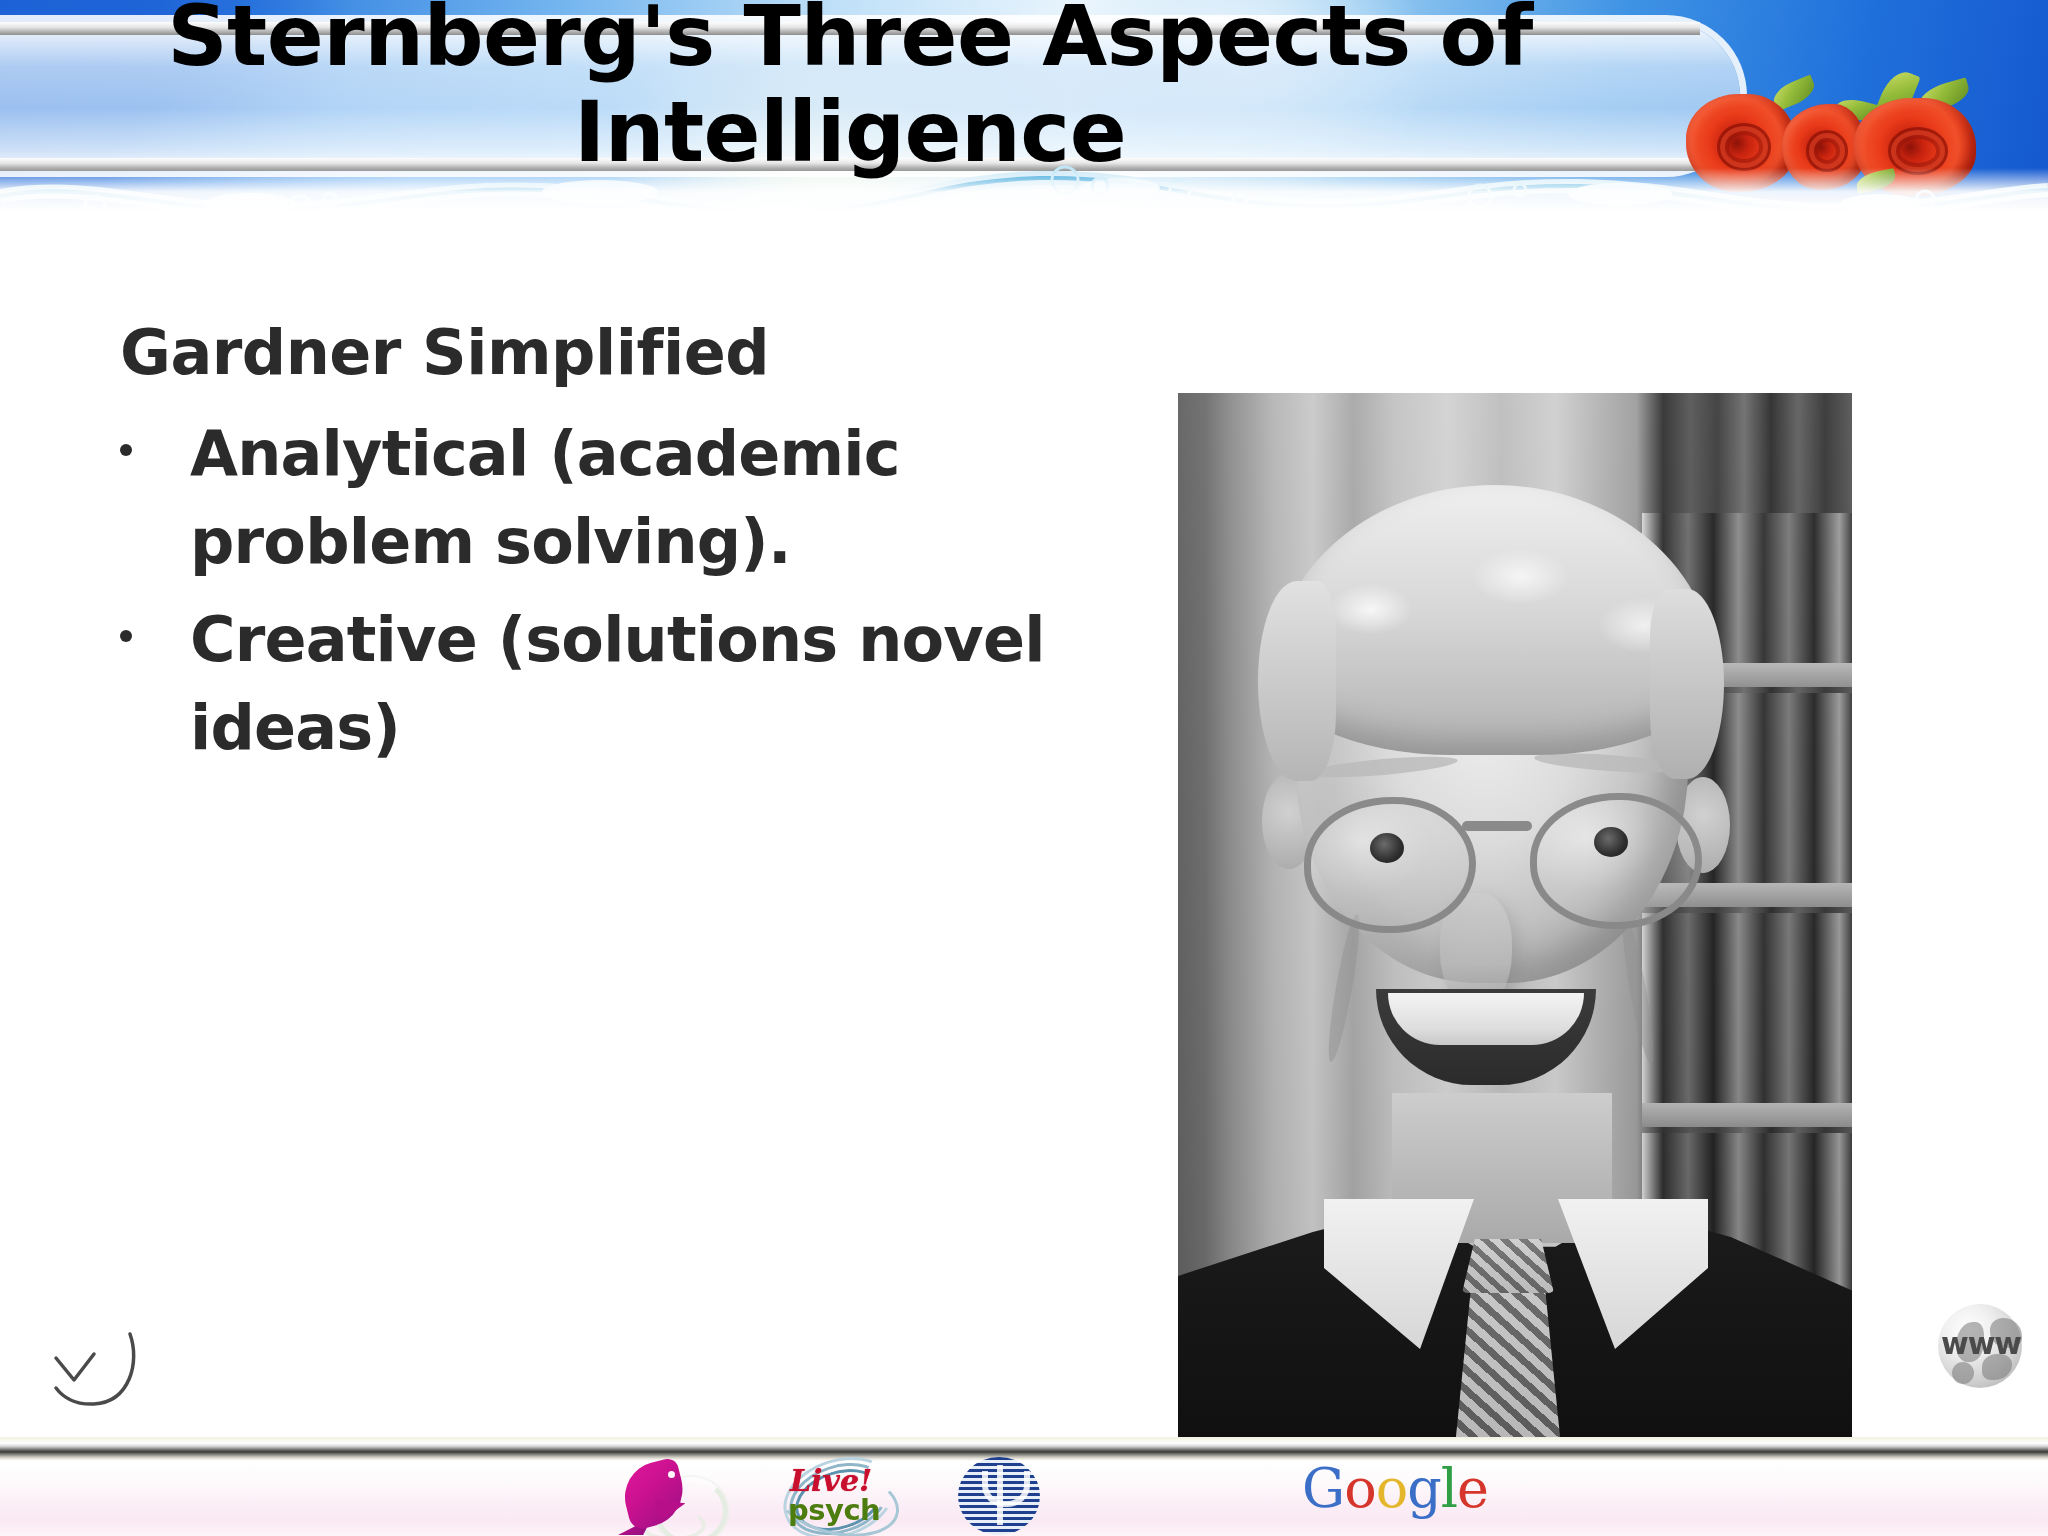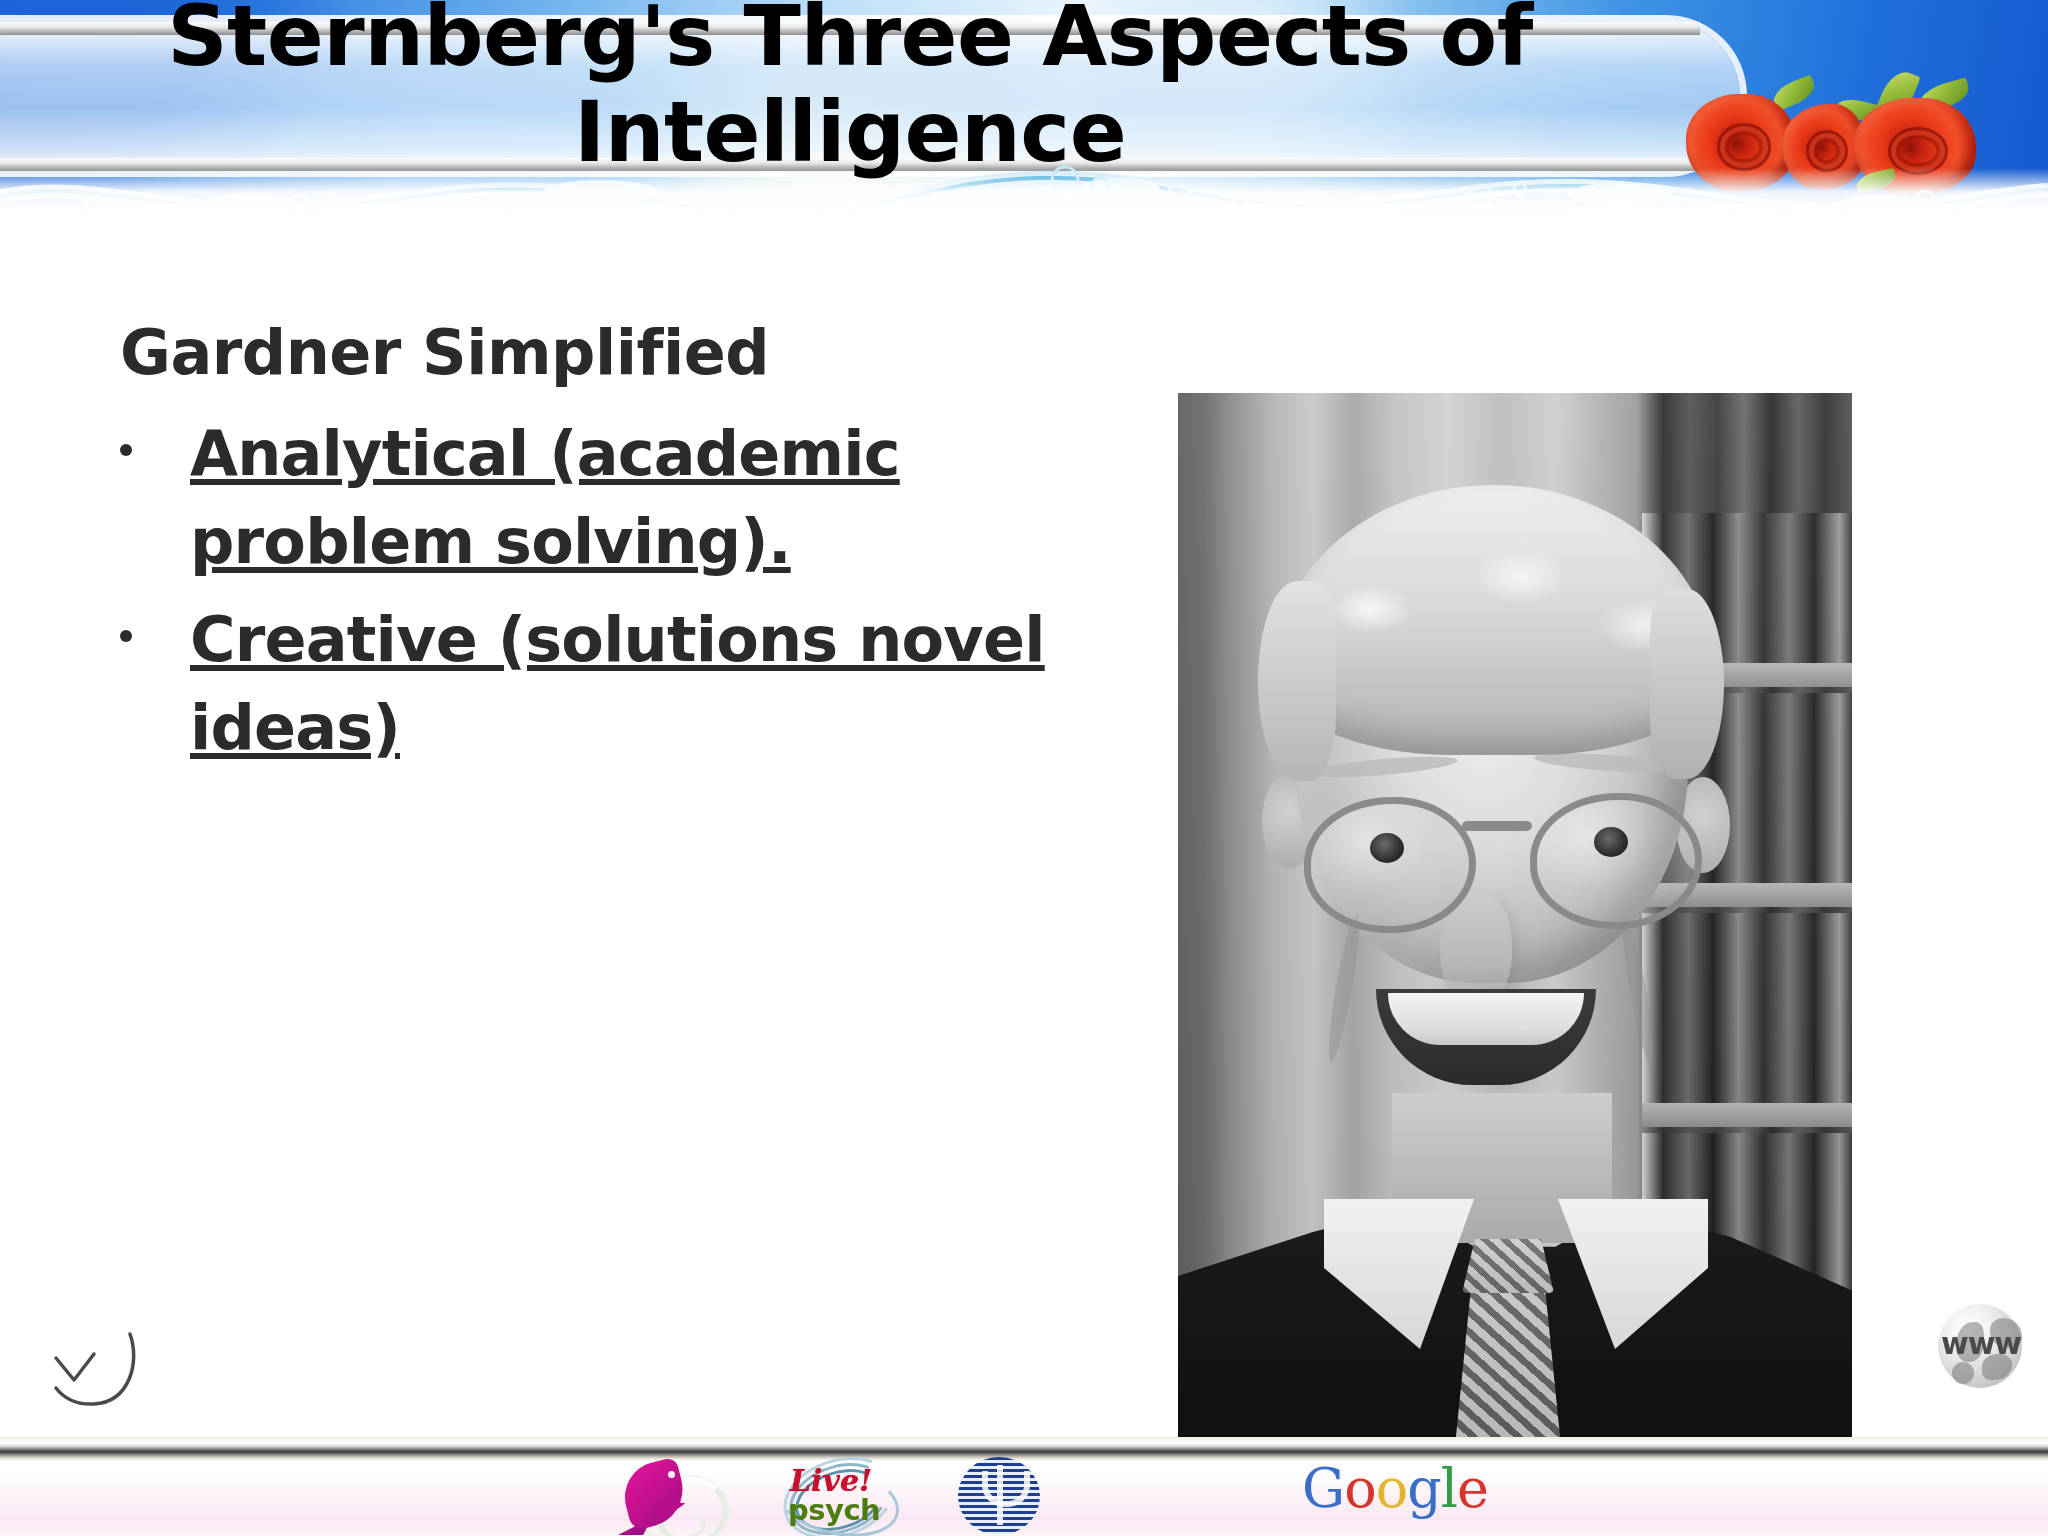--- a/index.html
+++ b/index.html
@@ -168,21 +168,20 @@
   }
   ul.bullets li {
     position: relative;
     font-size: 62px;
     line-height: 88px;
     font-weight: bold;
     letter-spacing: -0.8px;
     color: #2b2b2b;
     padding-left: 78px;
     margin-bottom: 10px;
-    text-decoration: underline;
   }
   ul.bullets li .bullet-dot {
     position: absolute;
     left: 8px;
     top: 34px;
     width: 12px;
     height: 12px;
     border-radius: 50%;
     background: #2b2b2b;
   }

